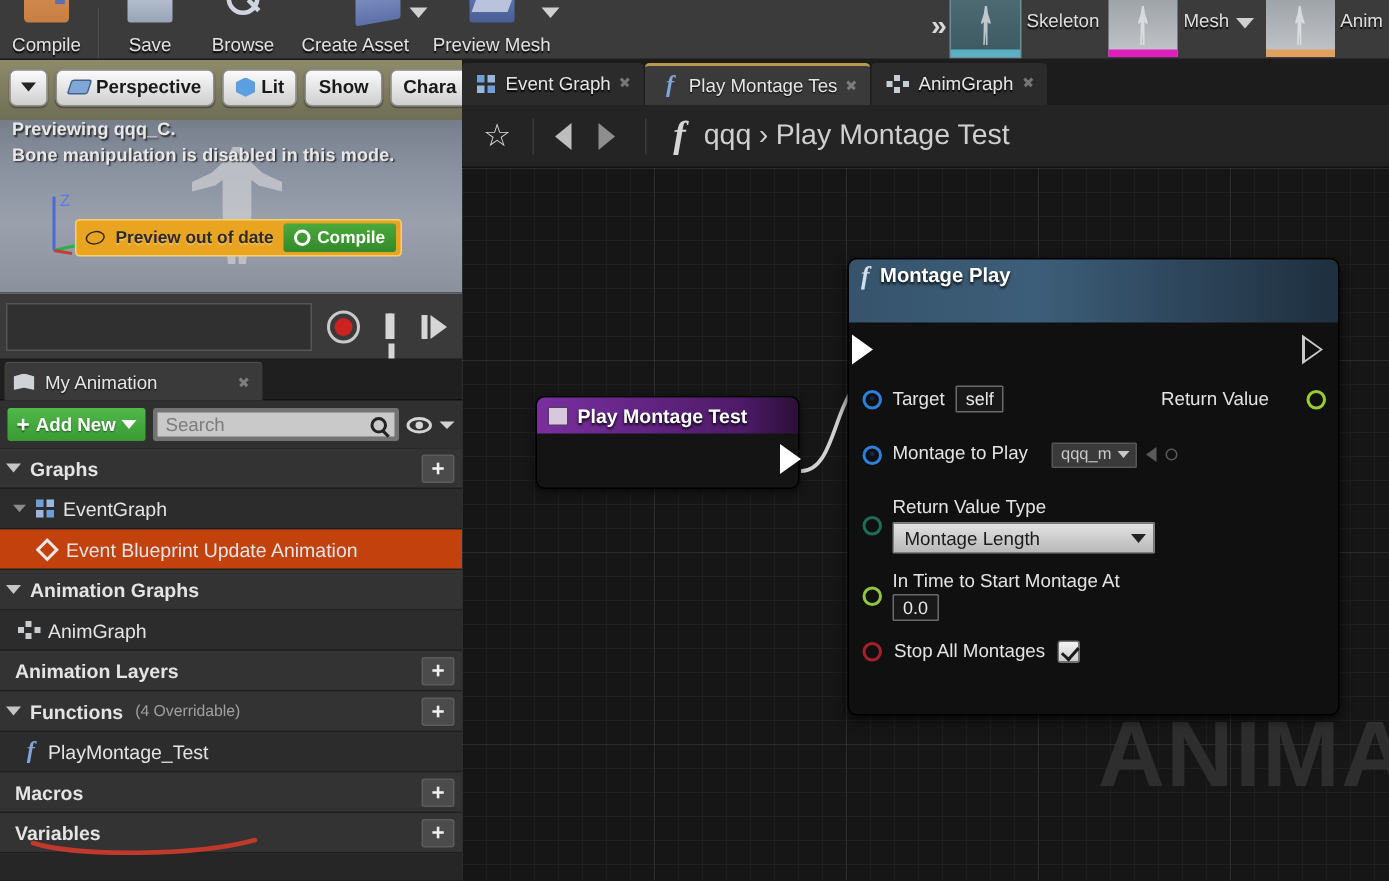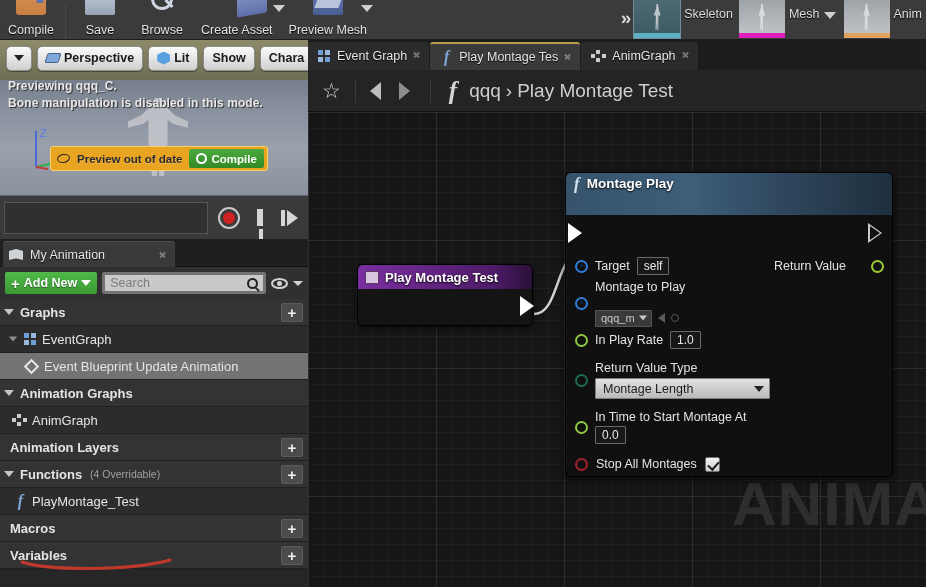--- a/index.html
+++ b/index.html
@@ -146,21 +146,21 @@
      border-radius:50%;background:#d4d4d4;}
   .sm-caret{ width:0;height:0;border-left:5px solid transparent;border-right:5px solid transparent;
      border-top:5px solid #d4d4d4;}
 
   #mb-tree{ position:absolute; left:0; top:259px; width:308px; height:328px;
      background:#262626; overflow:hidden;}
   .tr-row{ height:27px; display:flex; align-items:center; padding-left:4px; gap:5px;
      position:relative; border-bottom:1px solid #202020; cursor:pointer;}
   .tr-row.cat{ background:#333333; }
   .tr-row.leaf{ background:#2c2c2c; }
-  .tr-row.leaf2{ background:#737373;text-align:right; }
+  .tr-row.leaf2{ background:#c2410c;text-align:right; }
   .tr-label{ font-size:13px; color:#e4e4e4; white-space:nowrap;}
   .tr-label.bold{ font-weight:bold; }
   .tr-sub{ font-size:10.5px; color:#a0a0a0; margin-left:3px;}
   .tri{ width:0;height:0; border-left:5px solid transparent;border-right:5px solid transparent;
      border-top:6px solid #c5c5c5; margin-right:1px;}
   .plusbtn{ position:absolute; right:5px; top:4px; width:22px;height:19px;
      background:#4b4b4b; border:1px solid #5c5c5c; border-radius:2px;
      color:#f0f0f0; font-size:15px; font-weight:bold; line-height:17px; text-align:center;
      cursor:pointer;}
   .ico-graph{ width:13px;height:12px; position:relative;}
@@ -577,38 +577,33 @@
           <span class="valbox">self</span>
         </span>
         <span style="display:flex;align-items:center;gap:25px">
           <span class="pinlabel">Return Value</span>
           <span class="pin pin-lime filled" style="border-color:#9acd32"></span>
         </span>
       </div>
 
       <div class="mp-row" style="height:44px;padding:0 8px 0 9px;align-items:center">
         <span class="pin pin-blue filled"></span>
-        <span style="display:flex;flex-direction:column;margin-left:7px;gap:16px">
+        <span style="display:flex;flex-direction:row;margin-left:7px;gap:16px">
           <span class="pinlabel">Montage to Play</span>
           <span style="display:flex;align-items:center;gap:6px">
             <span class="smallcombo">
               <span>qqq_m</span>
               <span class="vp-dn" style="border-top-color:#c8c8c8;transform:scale(.8)"></span>
             </span>
             <span class="back-ico"></span>
             <span class="mag-sm"></span>
           </span>
         </span>
       </div>
 
-      <div class="mp-row" style="height:30px;padding:0 8px 0 9px;gap:7px">
-        <span class="pin pin-green filled"></span>
-        <span class="pinlabel">In Play Rate</span>
-        <span class="valbox">1.0</span>
-      </div>
 
       <div class="mp-row" style="height:50px;padding:0 8px 0 9px;align-items:center">
         <span class="pin pin-darkgreen filled"></span>
         <span style="display:flex;flex-direction:column;margin-left:7px;gap:3px;flex:1">
           <span class="pinlabel">Return Value Type</span>
           <span class="combobox" style="width:175px">
             <span>Montage Length</span>
             <span class="cdn"></span>
           </span>
         </span>

